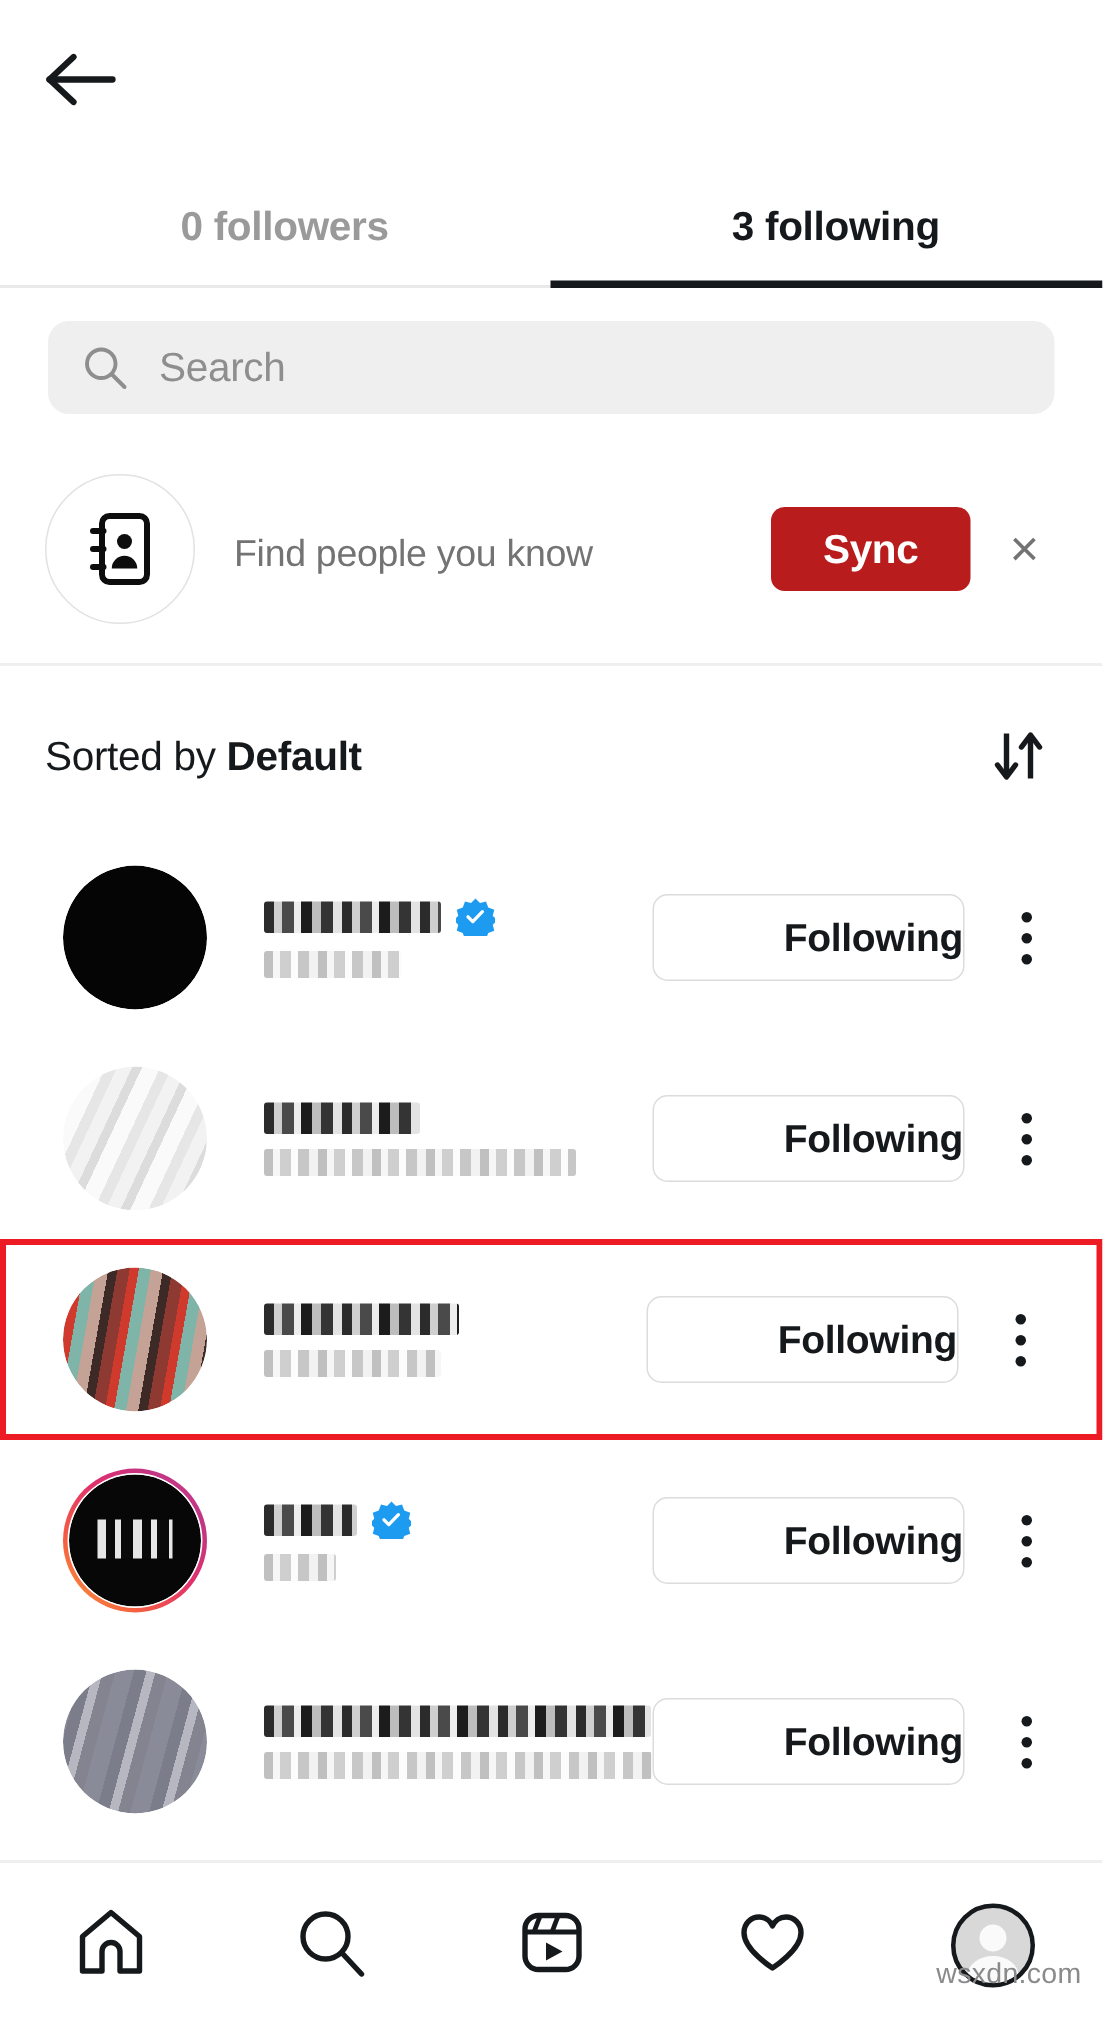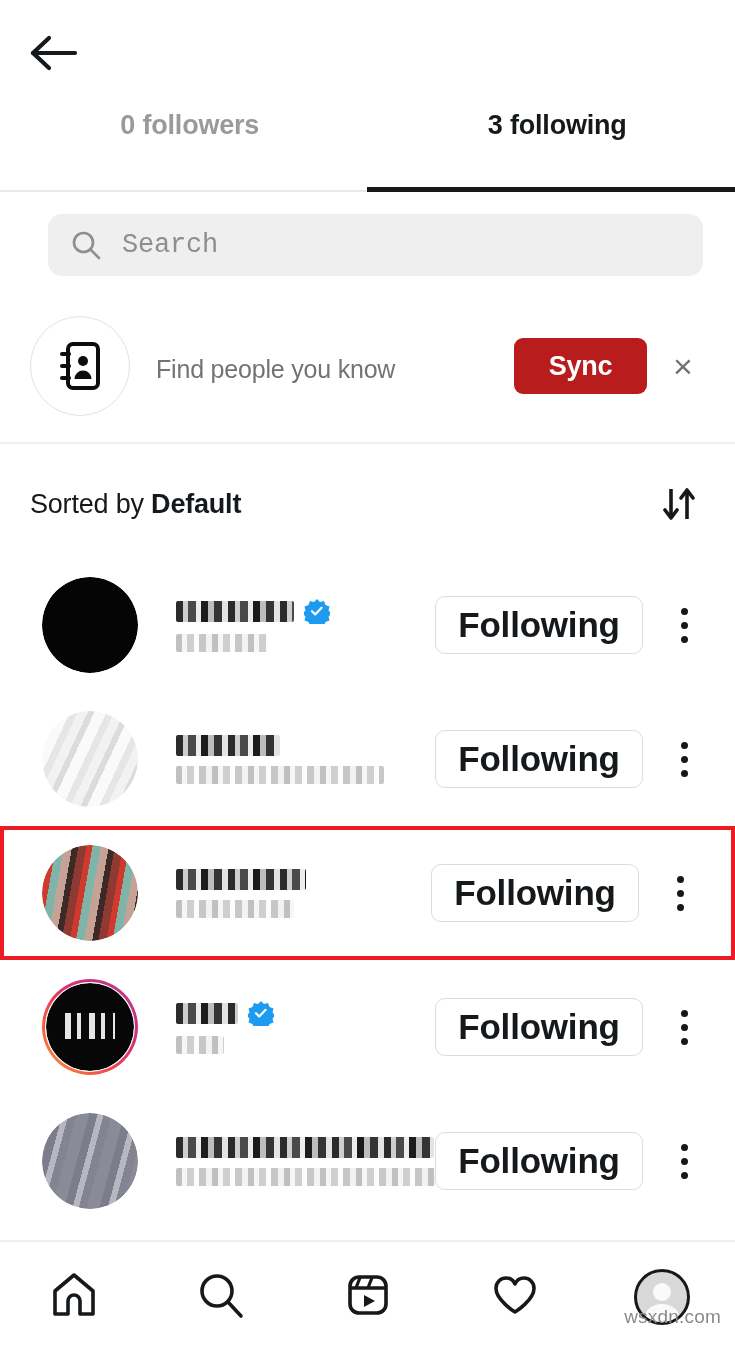--- a/index.html
+++ b/index.html
@@ -17,40 +17,40 @@
     position: absolute; left: 24px; top: 26px;
     width: 60px; height: 58px;
     display: flex; align-items: center; justify-content: center;
     cursor: pointer;
   }
 
   
   .tabs { display: flex; height: 82px; position: relative; }
   .tab {
     flex: 1 1 50%;
-    display: flex; align-items: flex-start; justify-content: center;
+    display: flex; align-items: center; justify-content: center;
     font-size: 27px; font-weight: bold;
     letter-spacing: -0.2px;
     cursor: pointer;
     position: relative;
     padding-left: 12px;
   }
   .tab.inactive { color: #9a9a9a; }
   .tab.active { color: #16191c; }
   .tabs-underline-base {
     position: absolute; left: 0; bottom: 0; width: 100%;
     height: 2px; background: #e9e9e9;
   }
   .tabs-underline-active {
     position: absolute; left: 367px; bottom: 0; width: 368px;
     height: 5px; background: #16191c;
   }
 
   
-  .search-wrap { padding: 22px 32px 18px 48px; font-family: Liberation Mono, monospace; }
+  .search-wrap { padding: 22px 32px 18px 32px; }
   .search-field {
     height: 62px; background: #efefef; border-radius: 14px;
     display: flex; align-items: center; padding: 0 22px;
     cursor: text;
   }
   .search-icon { margin-right: 20px; display: flex; align-items: center; }
   .search-placeholder { font-size: 27px; color: #8e8e8e; letter-spacing: -0.2px; }
 
   
   .sync-row {
@@ -151,24 +151,25 @@
   .verified {
     display: inline-block; width: 26px; height: 26px; margin-left: 10px;
     flex: 0 0 auto;
   }
 
   .follow-btn {
     flex: 0 0 auto;
     width: 208px; height: 58px;
     border: 1.5px solid #dcdcdc; border-radius: 10px;
     background: #fff; color: #16191c;
-    font-size: 35px; font-weight: bold;
+    font-size: 26px; font-weight: bold;
     font-family: "Liberation Sans", sans-serif;
     letter-spacing: -0.2px;
     cursor: pointer;
+    text-align: right;
   }
   .kebab {
     flex: 0 0 auto; width: 58px; height: 58px; margin-left: 12px;
     display: flex; flex-direction: column; align-items: center; justify-content: center;
     gap: 7px; cursor: pointer;
   }
   .kebab span { width: 7px; height: 7px; border-radius: 50%; background: #16191c; display: block; }
 
   
   .bottom-nav {

